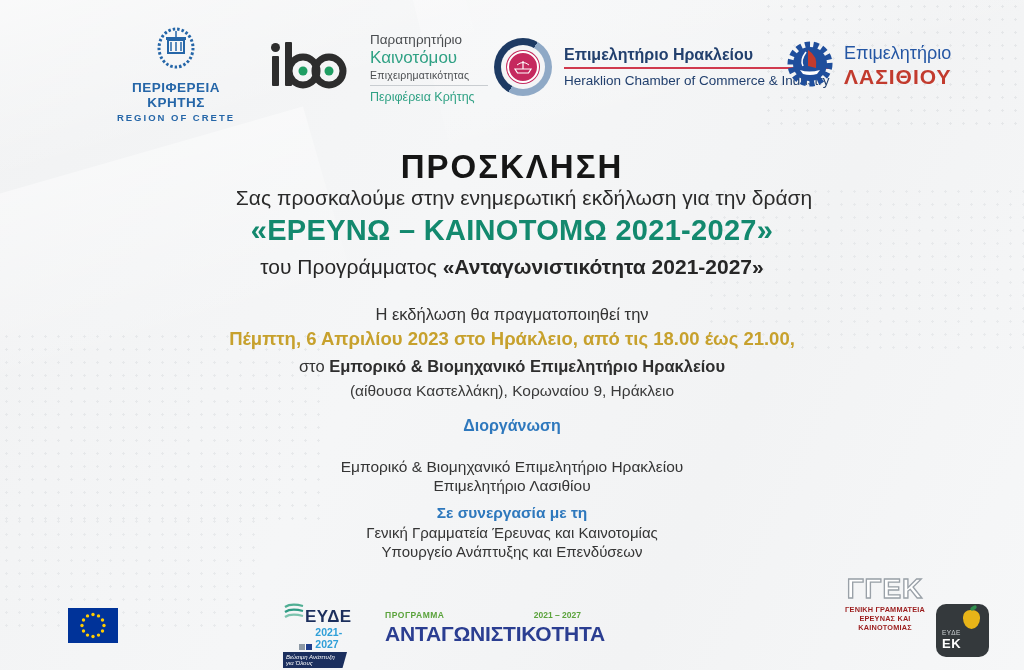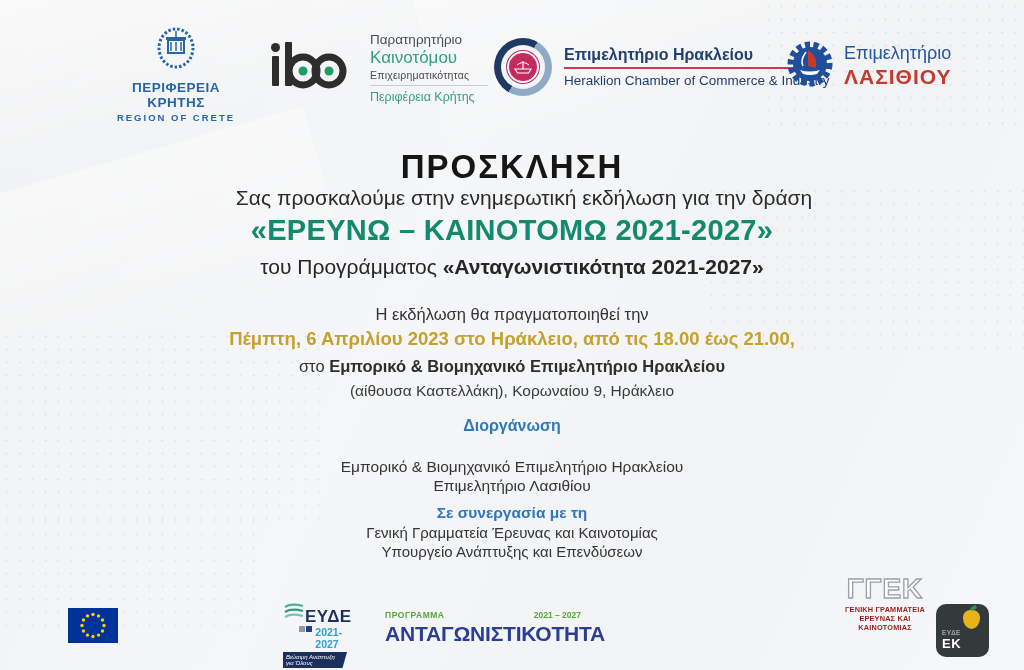--- a/index.html
+++ b/index.html
@@ -77,21 +77,21 @@
   .col-i0 { top:524px; } .col-i1 { top:543px; }
   .col-i  { font-size:15px; color:#353535; }
 
   
   .eu-flag { left:68px; top:608px; width:50px; height:35px; background:#003399; }
   .eu-text { left:128px; top:612px; font-size:12.5px; font-weight:700; color:#2a5aa5; line-height:15.5px; }
 
   .espa { left:283px; top:603px; width:80px; text-align:left; }
   .espa-row { display:flex; align-items:flex-end; }
   .espa-name { font-size:17px; font-weight:800; color:#1c2f5d; letter-spacing:.5px; line-height:16px; }
-  .espa-years { display:flex; align-items:flex-start; margin-top:1px;margin-left:16px; }
+  .espa-years { display:flex; align-items:flex-end; margin-top:1px;margin-left:16px; }
   .espa-flags { display:inline-block; width:14px; height:6px; background:linear-gradient(90deg,#8d99a5 0 6px,#fff 6px 7px,#1f3e8c 7px 14px); margin-right:3px; }
   .espa-yr { font-size:10.5px; font-weight:700; color:#2f9fd8; }
   .espa-badge { margin-top:2px; background:#1b2f5e; color:#fff; font-size:6px; font-style:italic;
      padding:2px 4px 2px 3px; width:64px; clip-path:polygon(0 0,100% 0,93% 100%,0 100%); }
 
   .prg { left:385px; top:610px; width:196px; }
   .prg-top { display:flex; justify-content:space-between; align-items:baseline; }
   .prg-kicker { font-size:8.5px; font-weight:700; color:#5ba33c; letter-spacing:.5px; }
   .prg-years { font-size:8.5px; font-weight:700; color:#5ba33c; }
   .prg-name { font-size:21px; font-weight:800; color:#2b3e91; letter-spacing:-.2px; margin-top:2px; }

